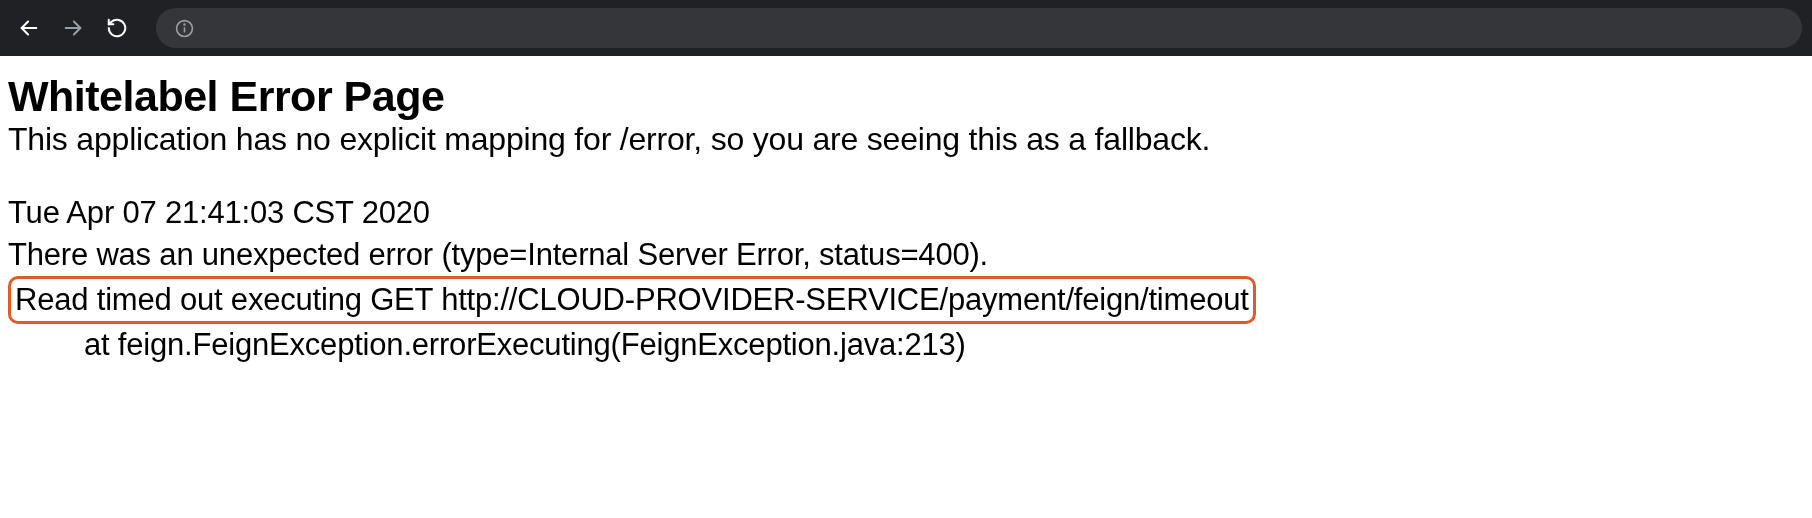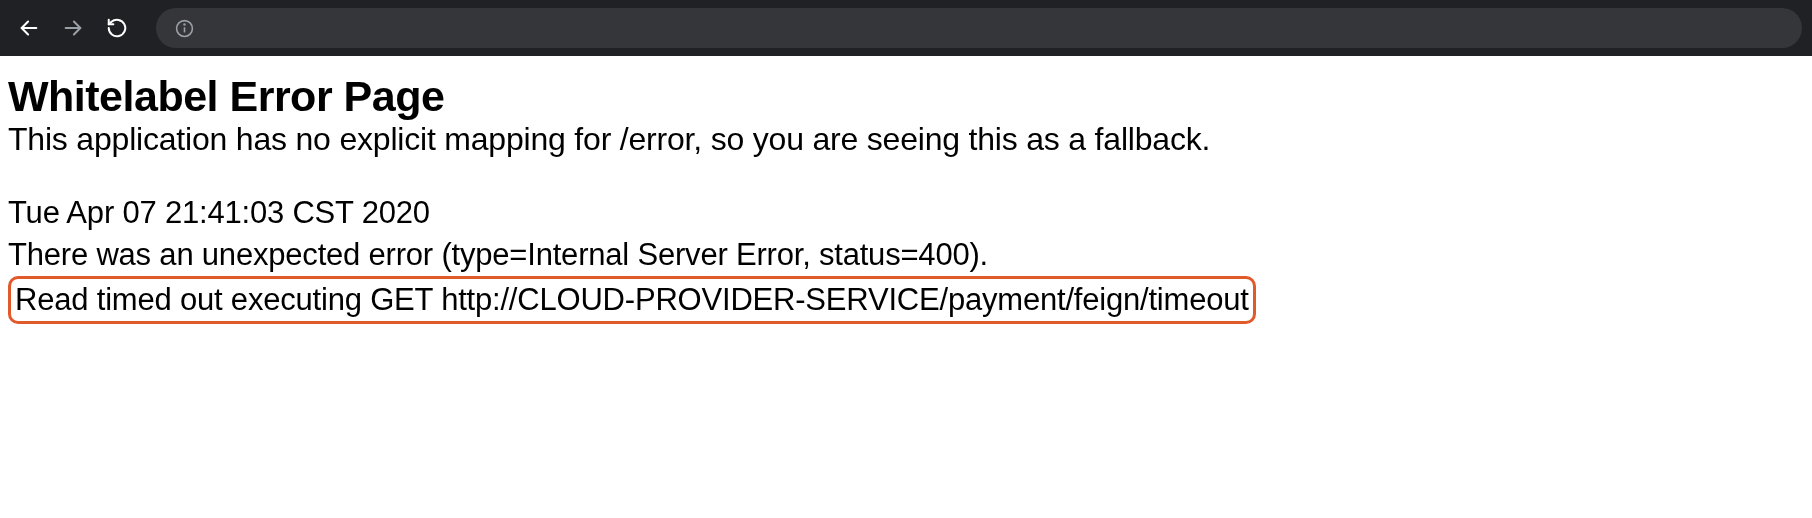--- a/index.html
+++ b/index.html
@@ -125,13 +125,14 @@
 </div>
 
 <div class="page-content">
   <h1 class="page-title">Whitelabel Error Page</h1>
   <p class="page-desc">This application has no explicit mapping for /error, so you are seeing this as a fallback.</p>
   <div class="error-line">Tue Apr 07 21:41:03 CST 2020</div>
   <div class="error-line">There was an unexpected error (type=Internal Server Error, status=400).</div>
   <div class="error-line">
     <span class="highlight-box">Read timed out executing GET http://CLOUD-PROVIDER-SERVICE/payment/feign/timeout</span>
   </div>
+  <div class="error-line stack-indent">at feign.FeignException.errorExecuting(FeignException.java:213)</div>
 </div>
 
 </body></html>

